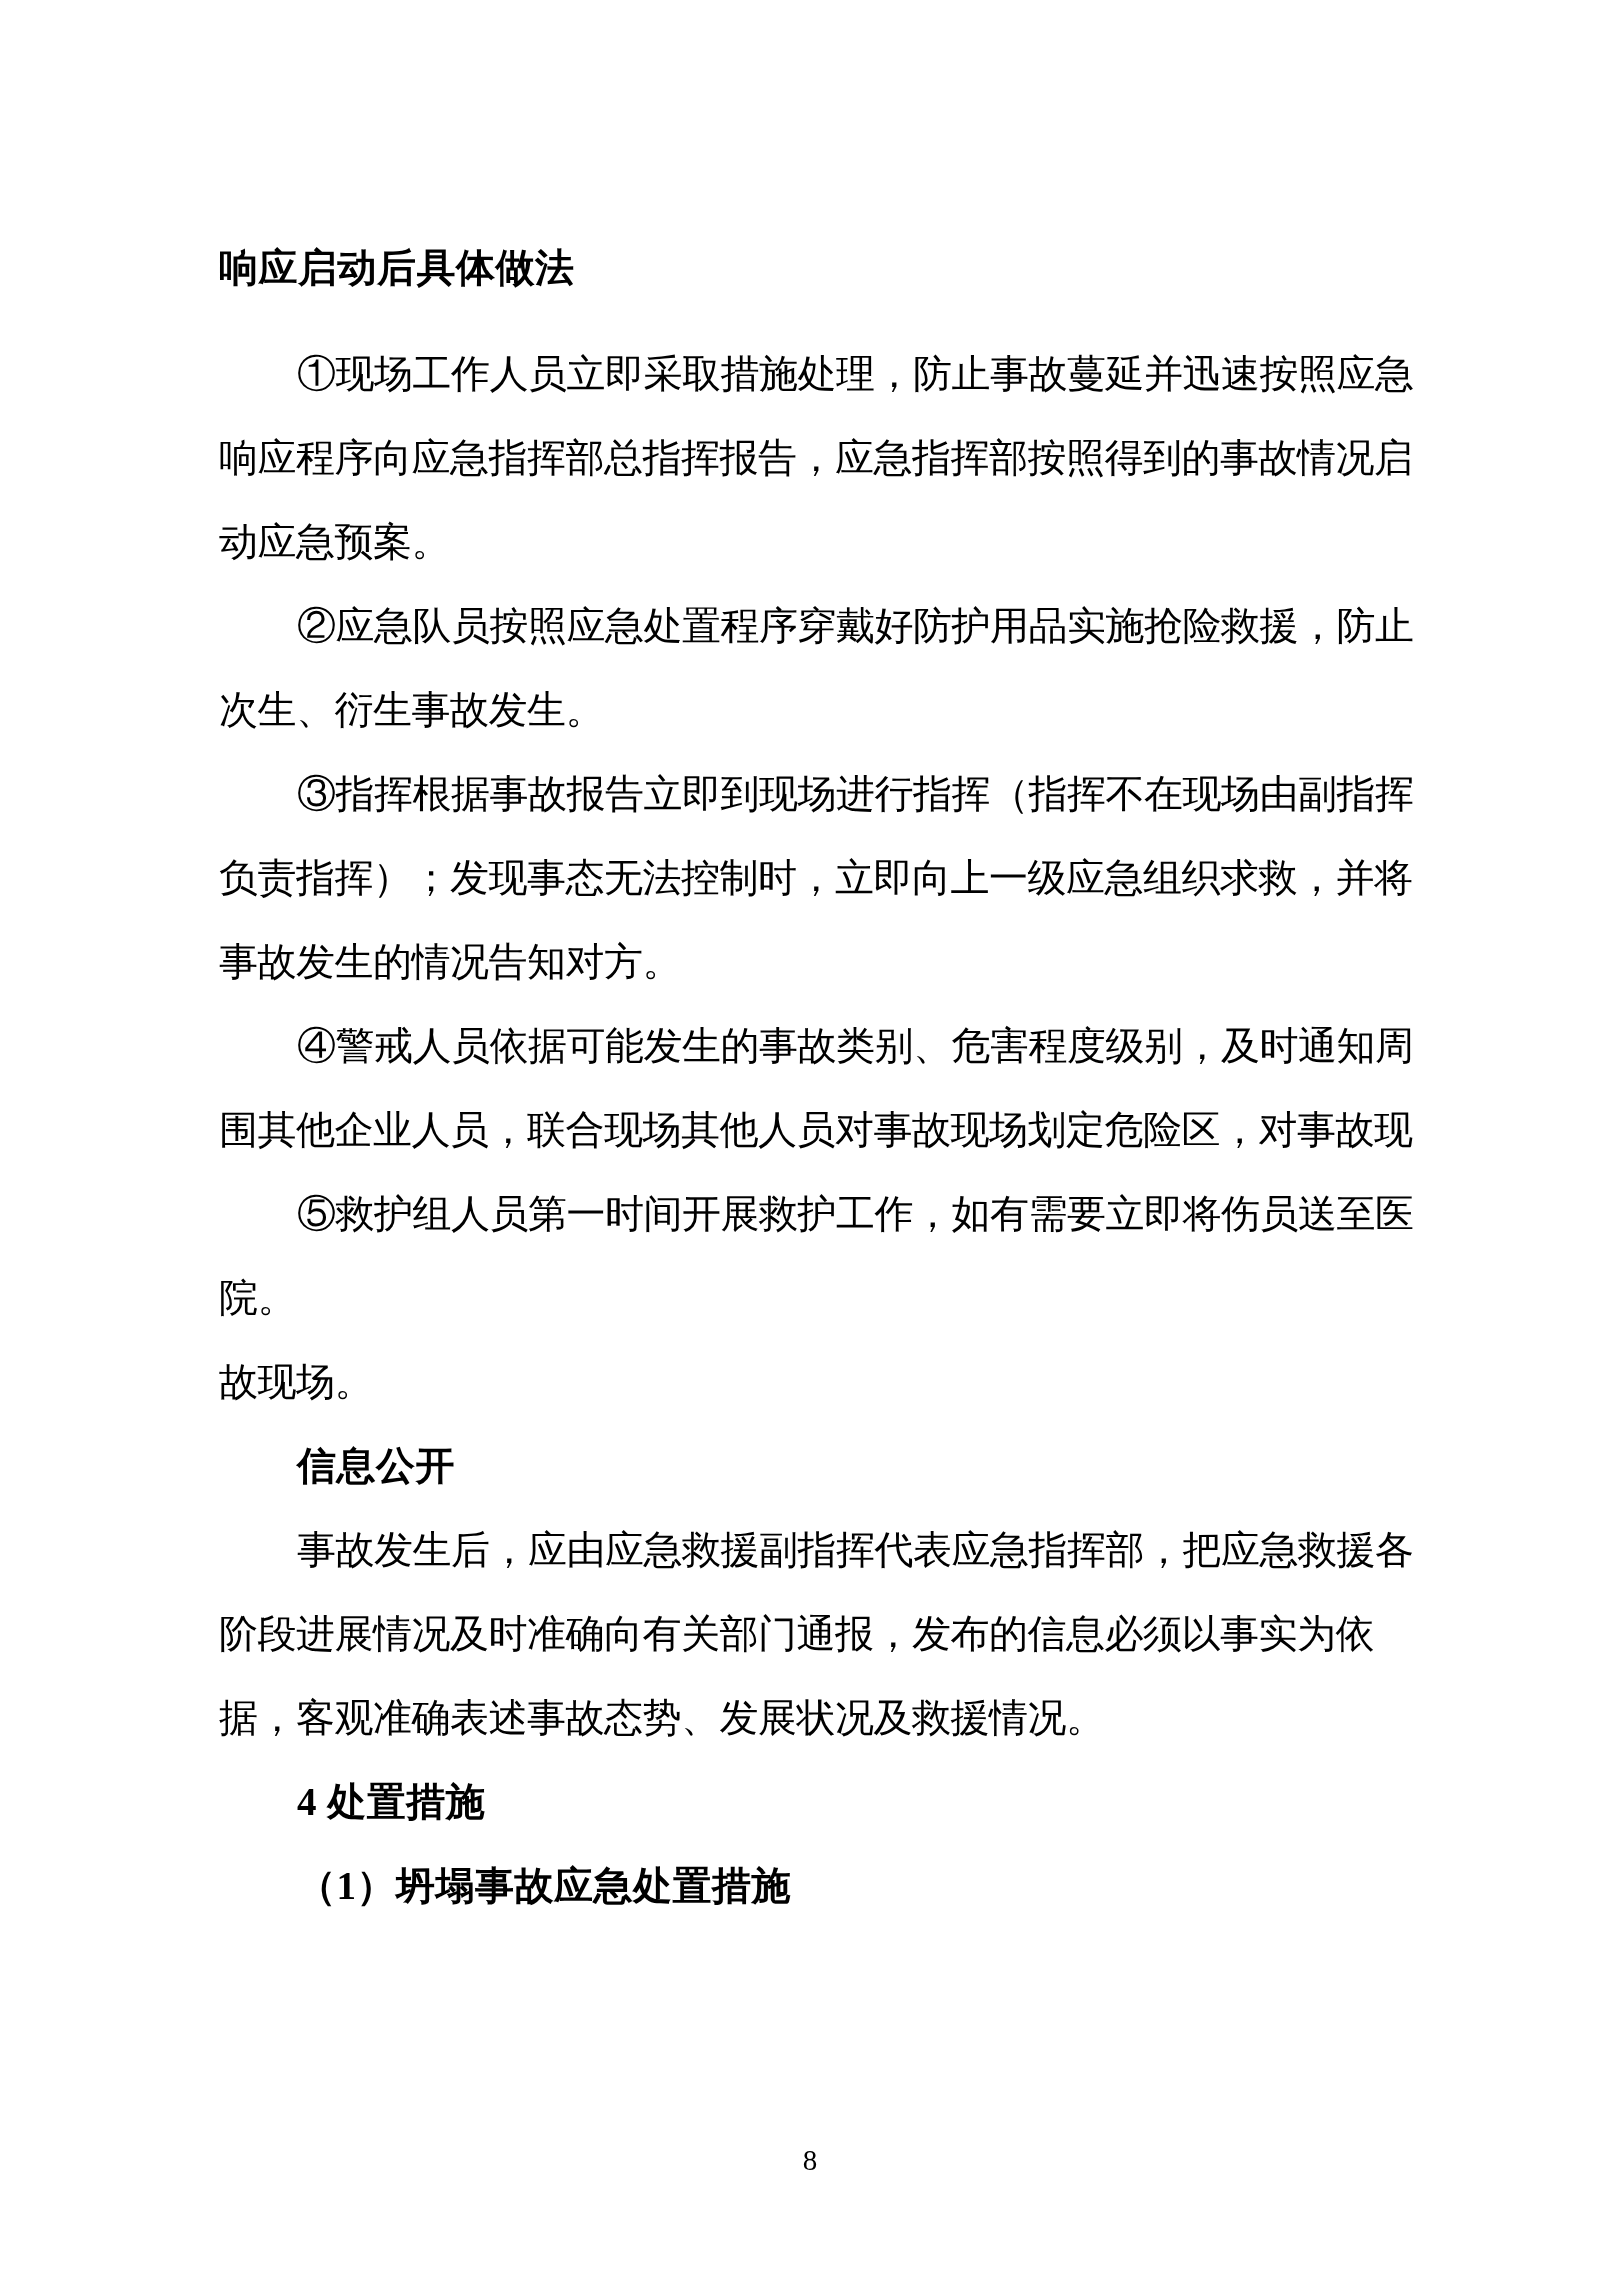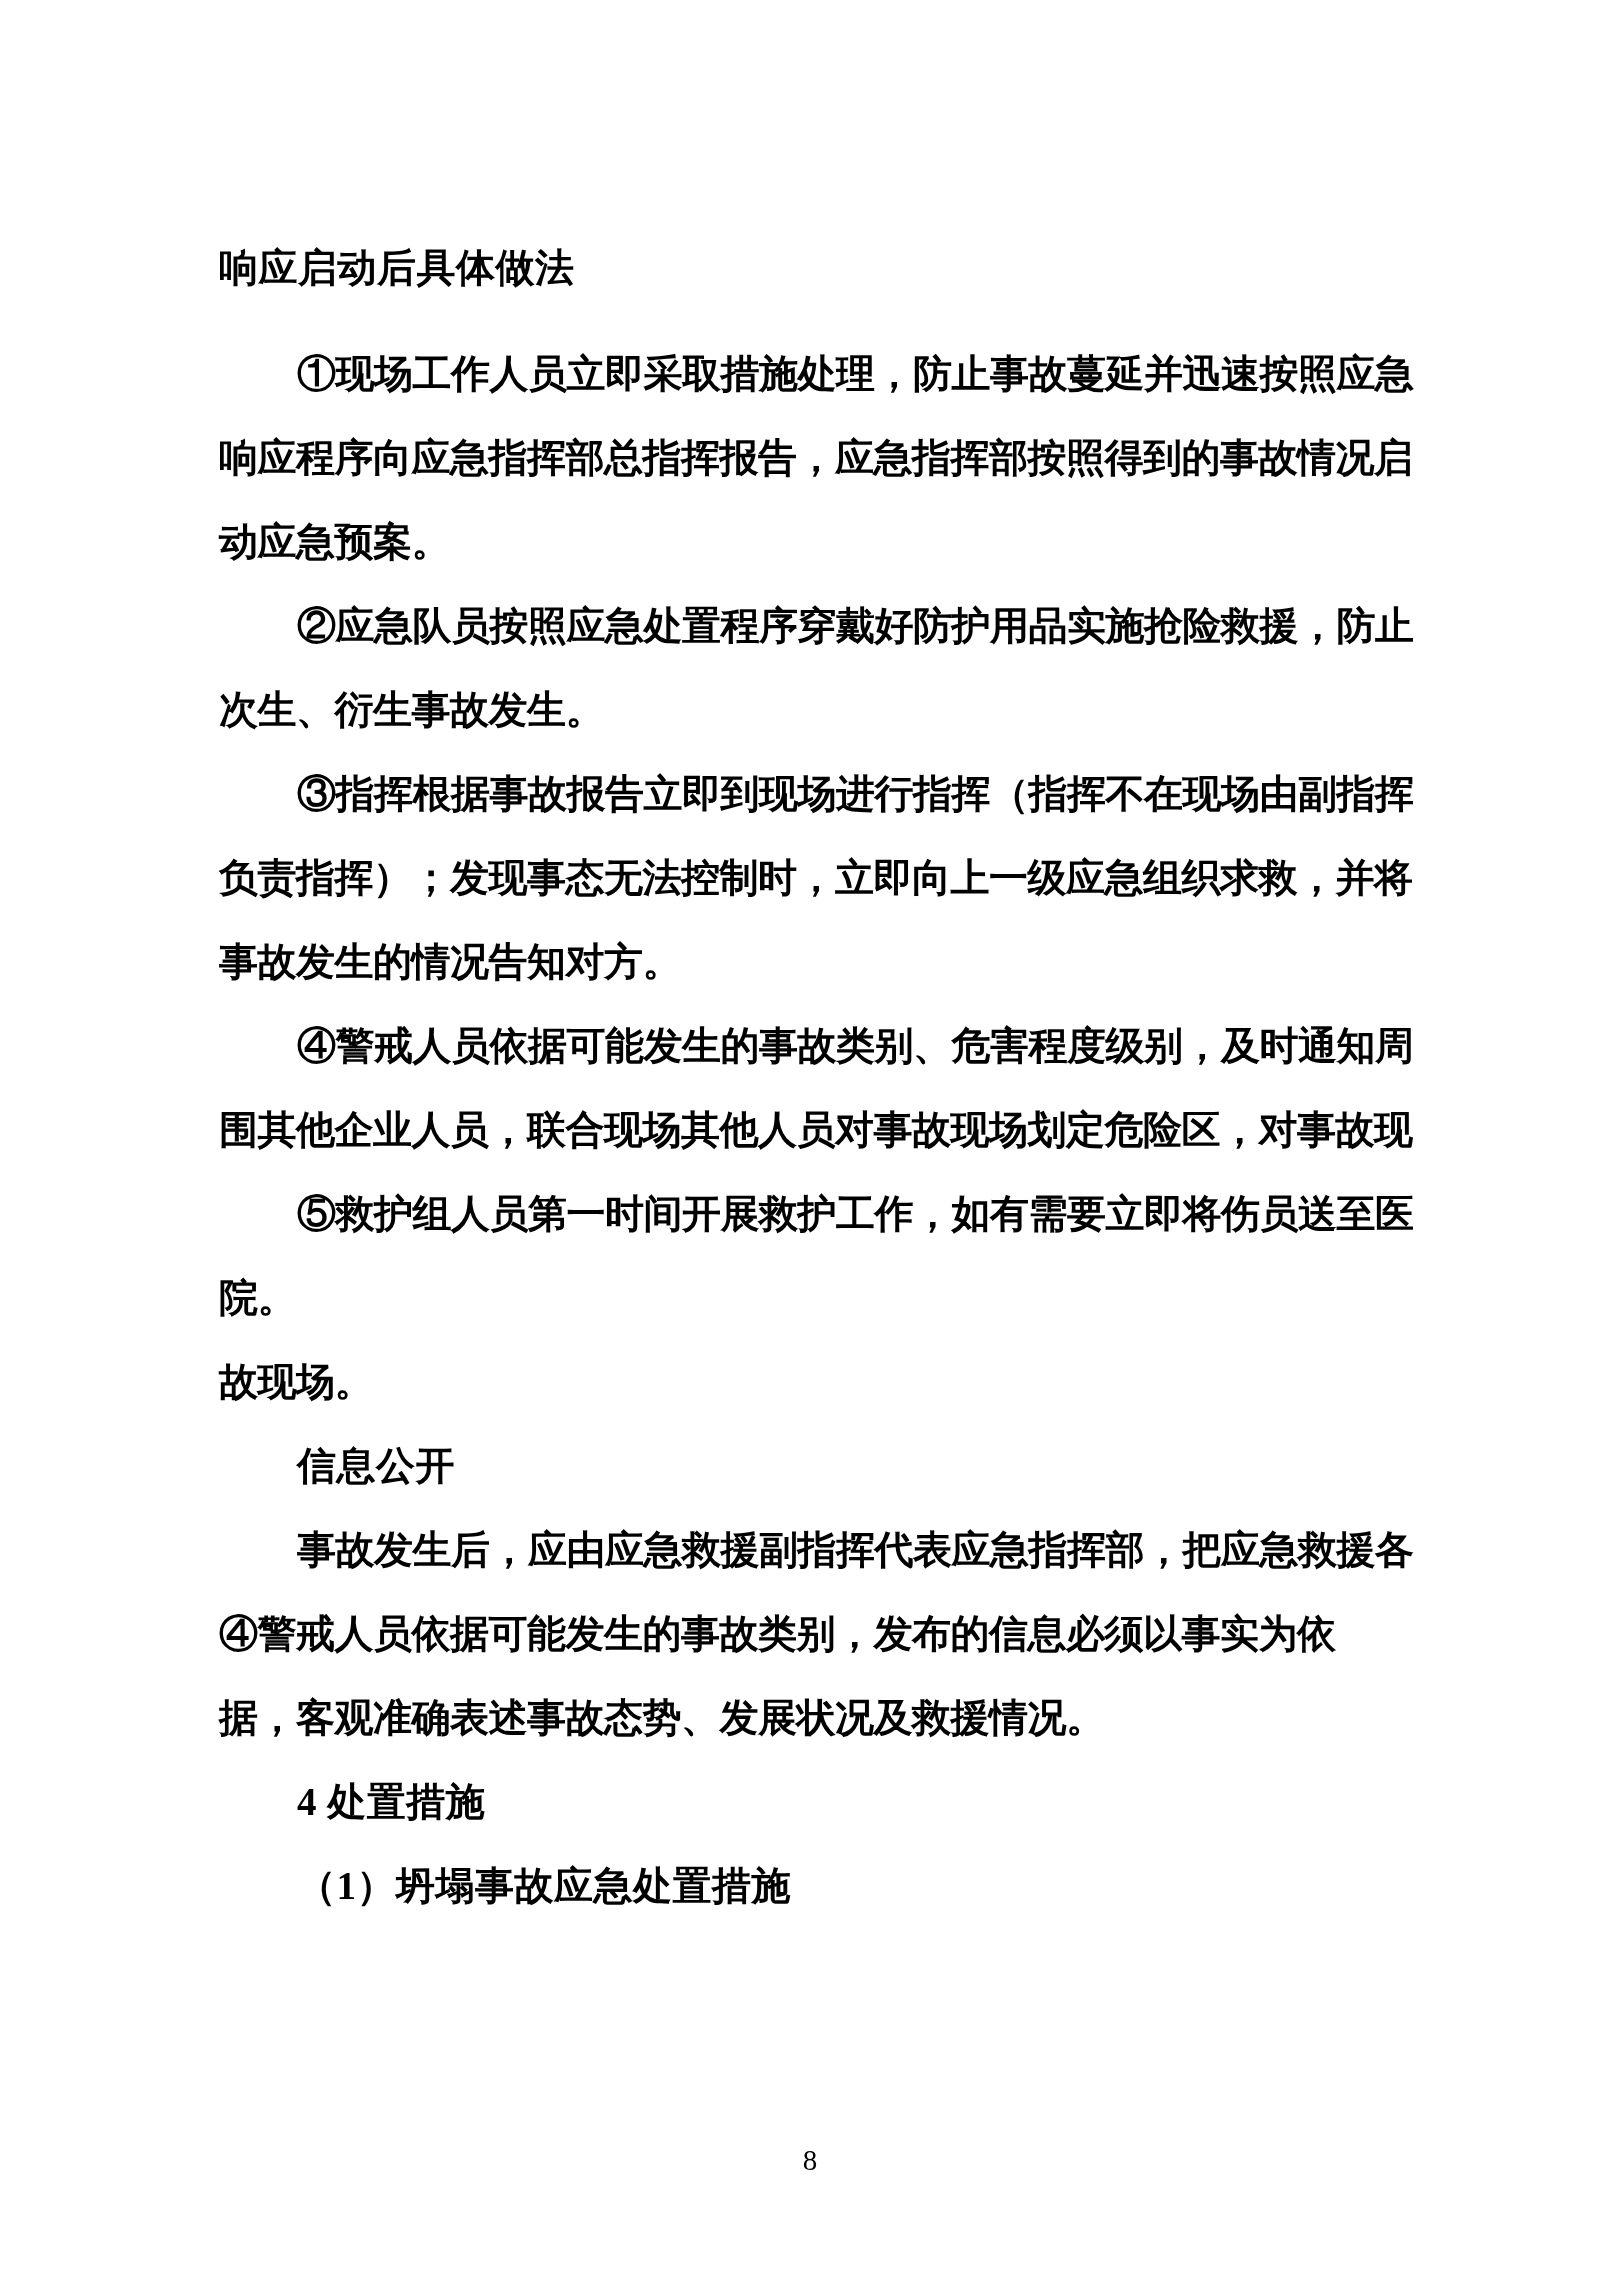--- a/index.html
+++ b/index.html
@@ -22,21 +22,21 @@
     top: 199px;
     left: 219px;
     width: 1206px;
   }
   .line {
     height: 84px;
     line-height: 84px;
     font-size: 39px;
     letter-spacing: -0.5px;
     white-space: nowrap;
-    font-weight: bold;
+    font-weight: normal;
   }
   .line.heading {
     font-weight: bold;
     letter-spacing: 0.5px;
   }
   .line.indent {
     text-indent: 2em;
   }
   .line.gap-after {
     margin-bottom: 21.6px;
@@ -67,20 +67,20 @@
       <div class="line indent">③指挥根据事故报告立即到现场进行指挥（指挥不在现场由副指挥</div>
       <div class="line">负责指挥）；发现事态无法控制时，立即向上一级应急组织求救，并将</div>
       <div class="line">事故发生的情况告知对方。</div>
       <div class="line indent">④警戒人员依据可能发生的事故类别、危害程度级别，及时通知周</div>
       <div class="line">围其他企业人员，联合现场其他人员对事故现场划定危险区，对事故现</div>
       <div class="line indent">⑤救护组人员第一时间开展救护工作，如有需要立即将伤员送至医</div>
       <div class="line">院。</div>
       <div class="line">故现场。</div>
       <div class="line heading indent">信息公开</div>
       <div class="line indent">事故发生后，应由应急救援副指挥代表应急指挥部，把应急救援各</div>
-      <div class="line">④警戒人员依据可能发生的事故类别，发布的信息必须以事实为依</div>
+      <div class="line">阶段进展情况及时准确向有关部门通报，发布的信息必须以事实为依</div>
       <div class="line">据，客观准确表述事故态势、发展状况及救援情况。</div>
       <div class="line heading indent">4 处置措施</div>
       <div class="line heading indent">（1）坍塌事故应急处置措施</div>
     </div>
   <div class="page-number">8</div>
 </div>
 
 
 </body></html>

